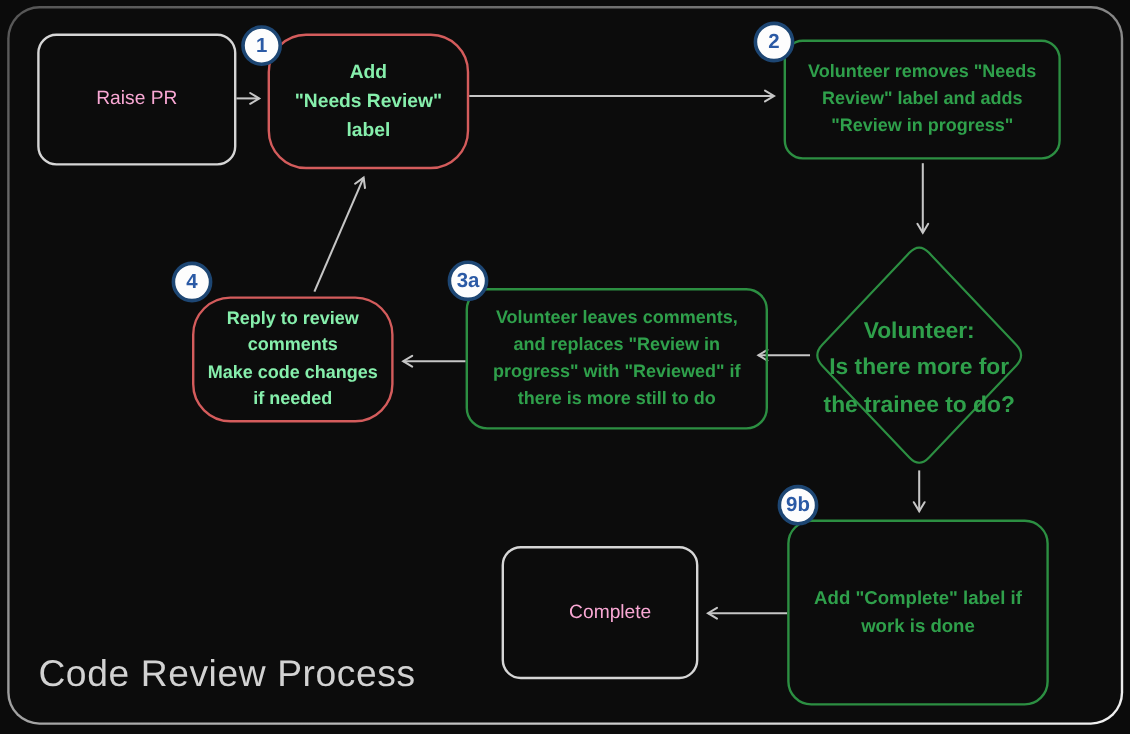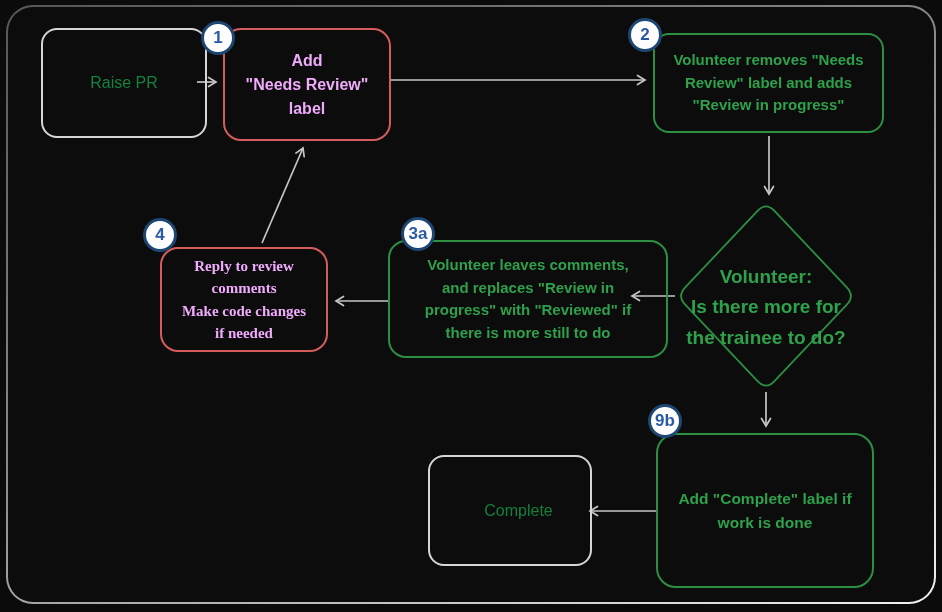--- a/index.html
+++ b/index.html
@@ -18,52 +18,52 @@
     content:"";position:absolute;inset:2px;border-radius:25px;background:#0c0c0c;
   }
   svg.links{position:absolute;left:0;top:0;z-index:2;}
   .node{
     position:absolute;z-index:3;box-sizing:border-box;
     display:flex;align-items:center;justify-content:center;
     text-align:center;white-space:pre-line;
     background:transparent;
   }
   .node-white{
-    border:2px solid #d6d6d6;color:#15803d;
-    font-size:16px;font-weight:400;border-radius:16px;line-height:1.5;margin-left:10px;
+    border:2px solid #d6d6d6;color:#f9a8d4;
+    font-size:16px;font-weight:400;border-radius:16px;line-height:1.5;
   }
   .node-red{
-    border:2px solid #d45c5c;color:#f0abfc;
-    font-weight:600;border-radius:18px;line-height:1.5;
+    border:2px solid #d45c5c;color:#86efac;
+    font-weight:600;border-radius:32px;line-height:1.5;
   }
   .node-green{
     border:2px solid #2c8f42;color:#2fa04b;
     font-weight:600;border-radius:18px;line-height:1.5;
   }
   #n-raise{left:31px;top:28px;width:166px;height:110px;}
   #n-1{left:223px;top:28px;width:168px;height:113px;font-size:16px;}
   #n-2{left:653px;top:33px;width:231px;height:100px;font-size:15px;border-radius:16px;}
-  #n-3a{left:388px;top:240px;width:280px;height:118px;font-size:15px;}
-  #n-4{left:160px;top:247px;width:168px;height:105px;font-size:15px;font-family:Liberation Serif, serif;}
+  #n-3a{left:388px;top:240px;width:252px;height:118px;font-size:15px;}
+  #n-4{left:160px;top:247px;width:168px;height:105px;font-size:15px;}
   #n-3b{left:656px;top:433px;width:218px;height:155px;font-size:15.5px;border-radius:20px;}
   #n-complete{left:418px;top:455px;width:164px;height:111px;padding-left:17px;}
   .dlabel{
     position:absolute;left:676px;top:262px;width:180px;z-index:3;
     color:#2fa04b;font-size:19px;font-weight:600;line-height:1.6;
     text-align:center;white-space:pre-line;
   }
   .badge{
     position:absolute;z-index:4;width:34px;height:34px;box-sizing:border-box;
     border-radius:50%;background:#fdfdfd;border:3px solid #1d4673;
     color:#2b5aa5;font-size:17px;font-weight:700;
     display:flex;align-items:center;justify-content:center;
   }
   #b-1{left:201px;top:21px;}
   #b-2{left:628px;top:18px;}
-  #b-3a{left:373px;top:217px;margin-left:28px;}
+  #b-3a{left:373px;top:217px;}
   #b-4{left:143px;top:218px;}
   #b-3b{left:648px;top:404px;}
   .title{
     position:absolute;left:32px;top:544px;z-index:3;
     color:#d2d2d2;font-size:31px;font-weight:400;letter-spacing:0.5px;
   }
 </style>
 </head>
 <body>
 
@@ -133,14 +133,15 @@
   <div class="node node-white" id="n-complete">
     <span>Complete</span>
   </div>
 
   <div class="badge" id="b-1">1</div>
   <div class="badge" id="b-2">2</div>
   <div class="badge" id="b-3a">3a</div>
   <div class="badge" id="b-4">4</div>
   <div class="badge" id="b-3b">9b</div>
 
+  <div class="title">Code Review Process</div>
 
 </div>
 
 </body></html>

